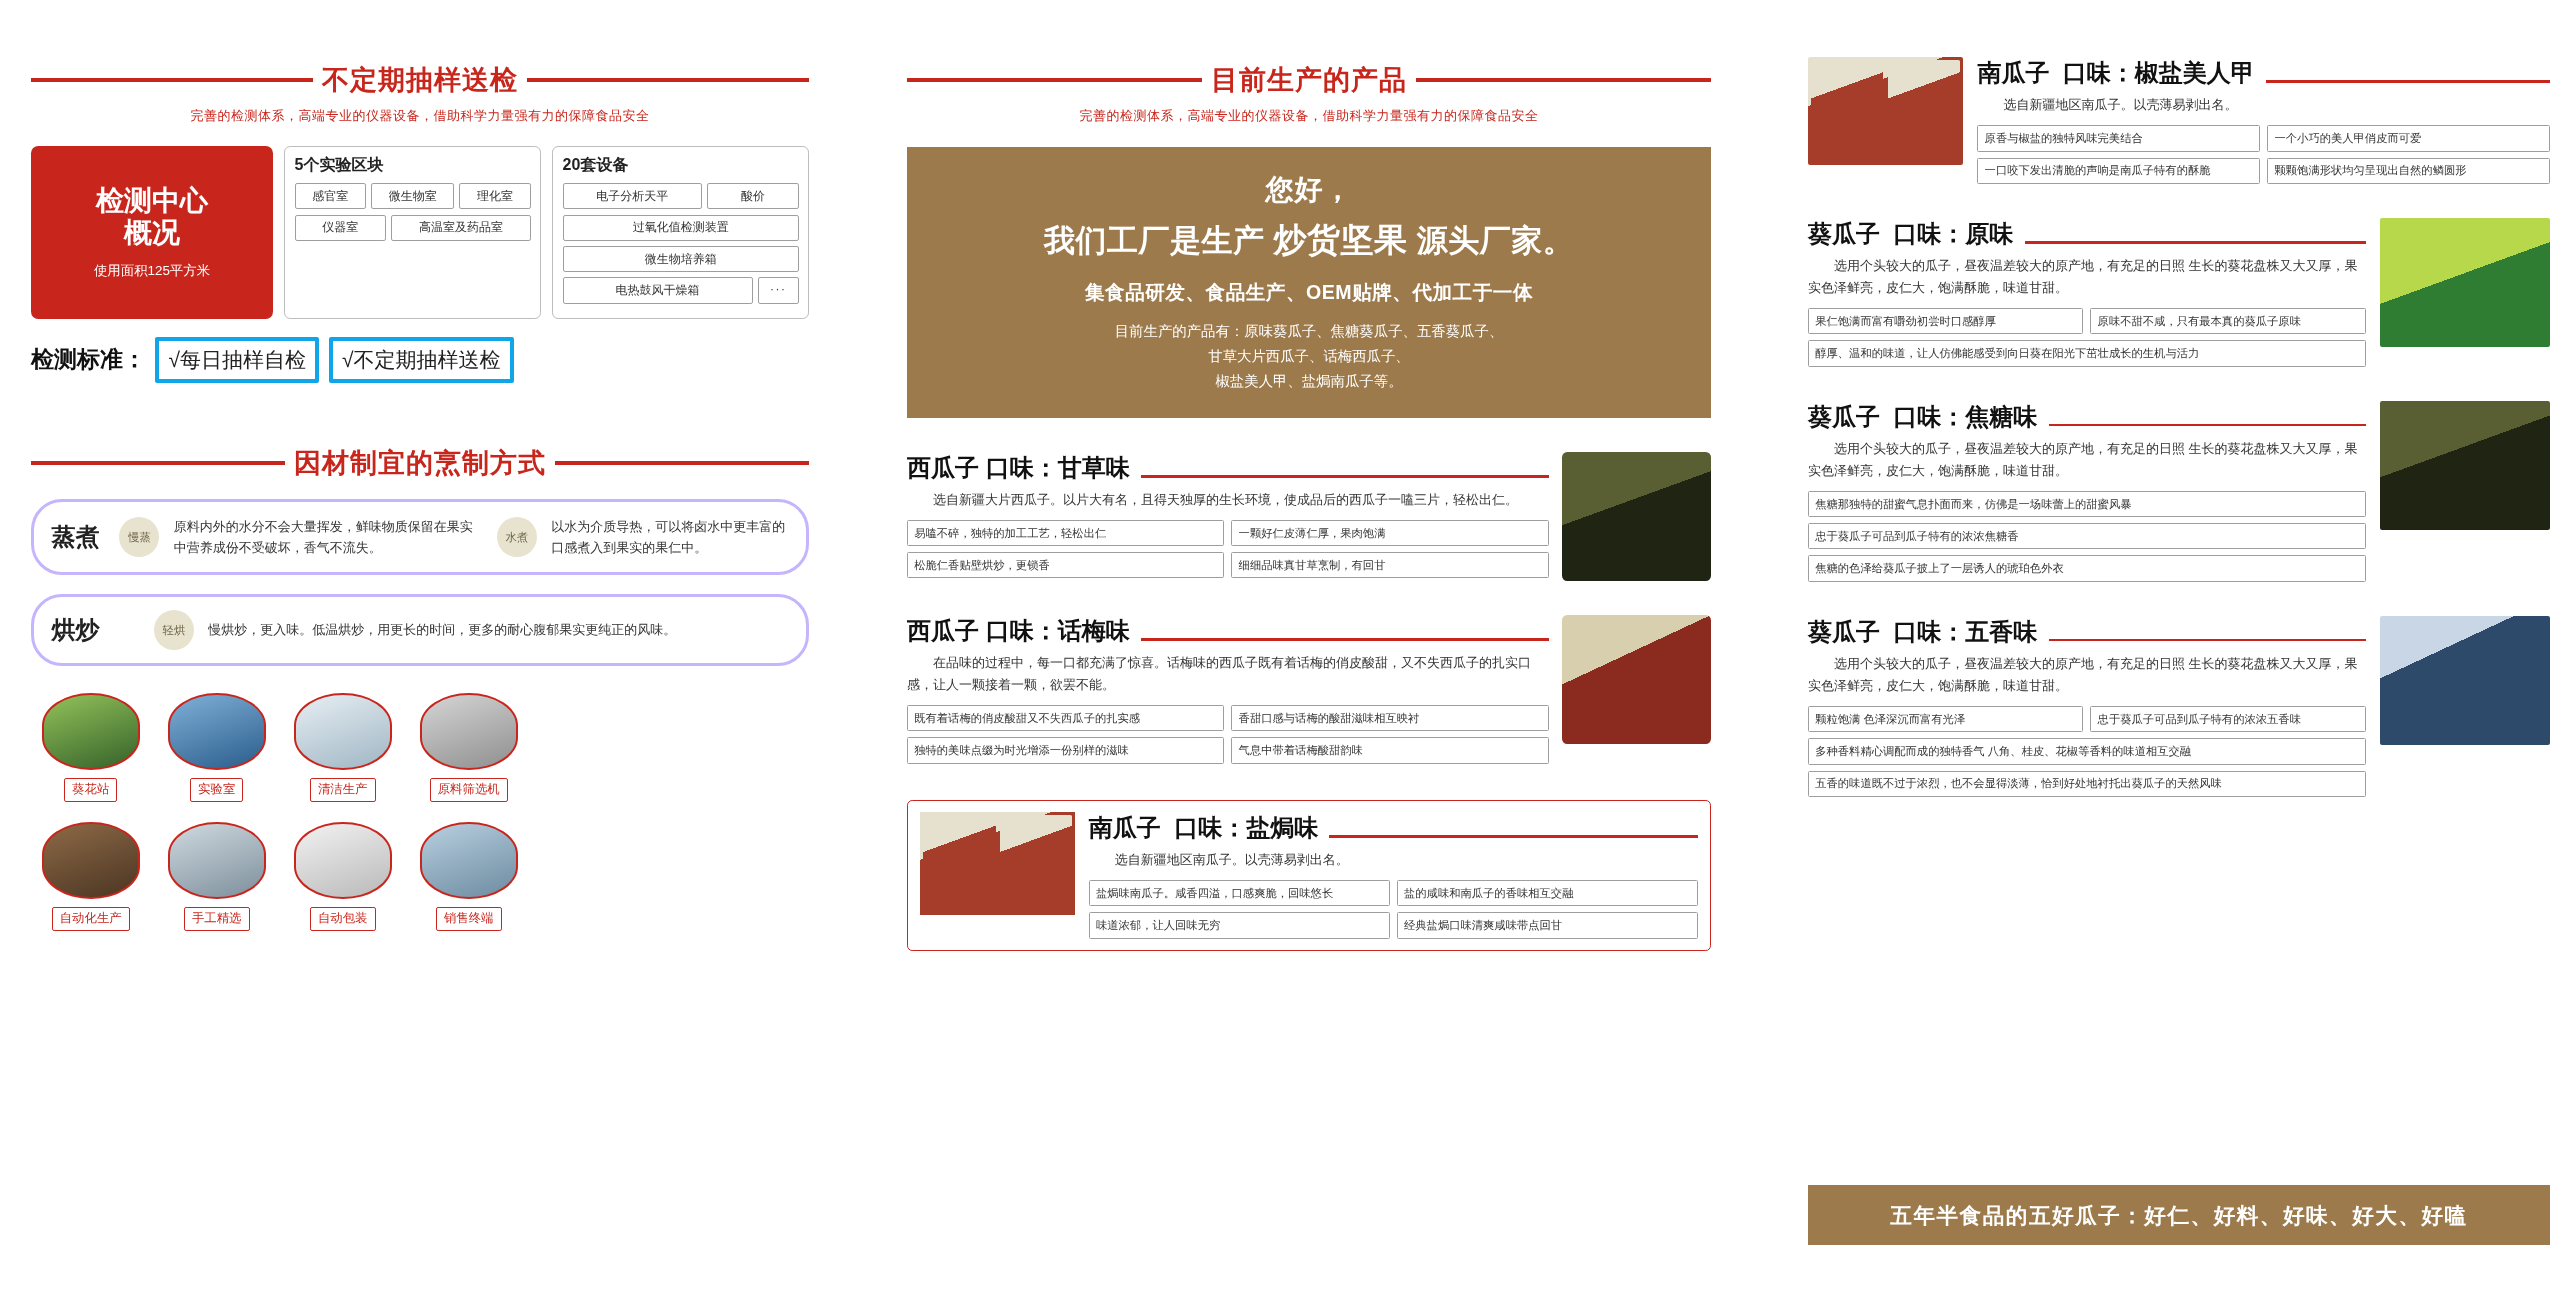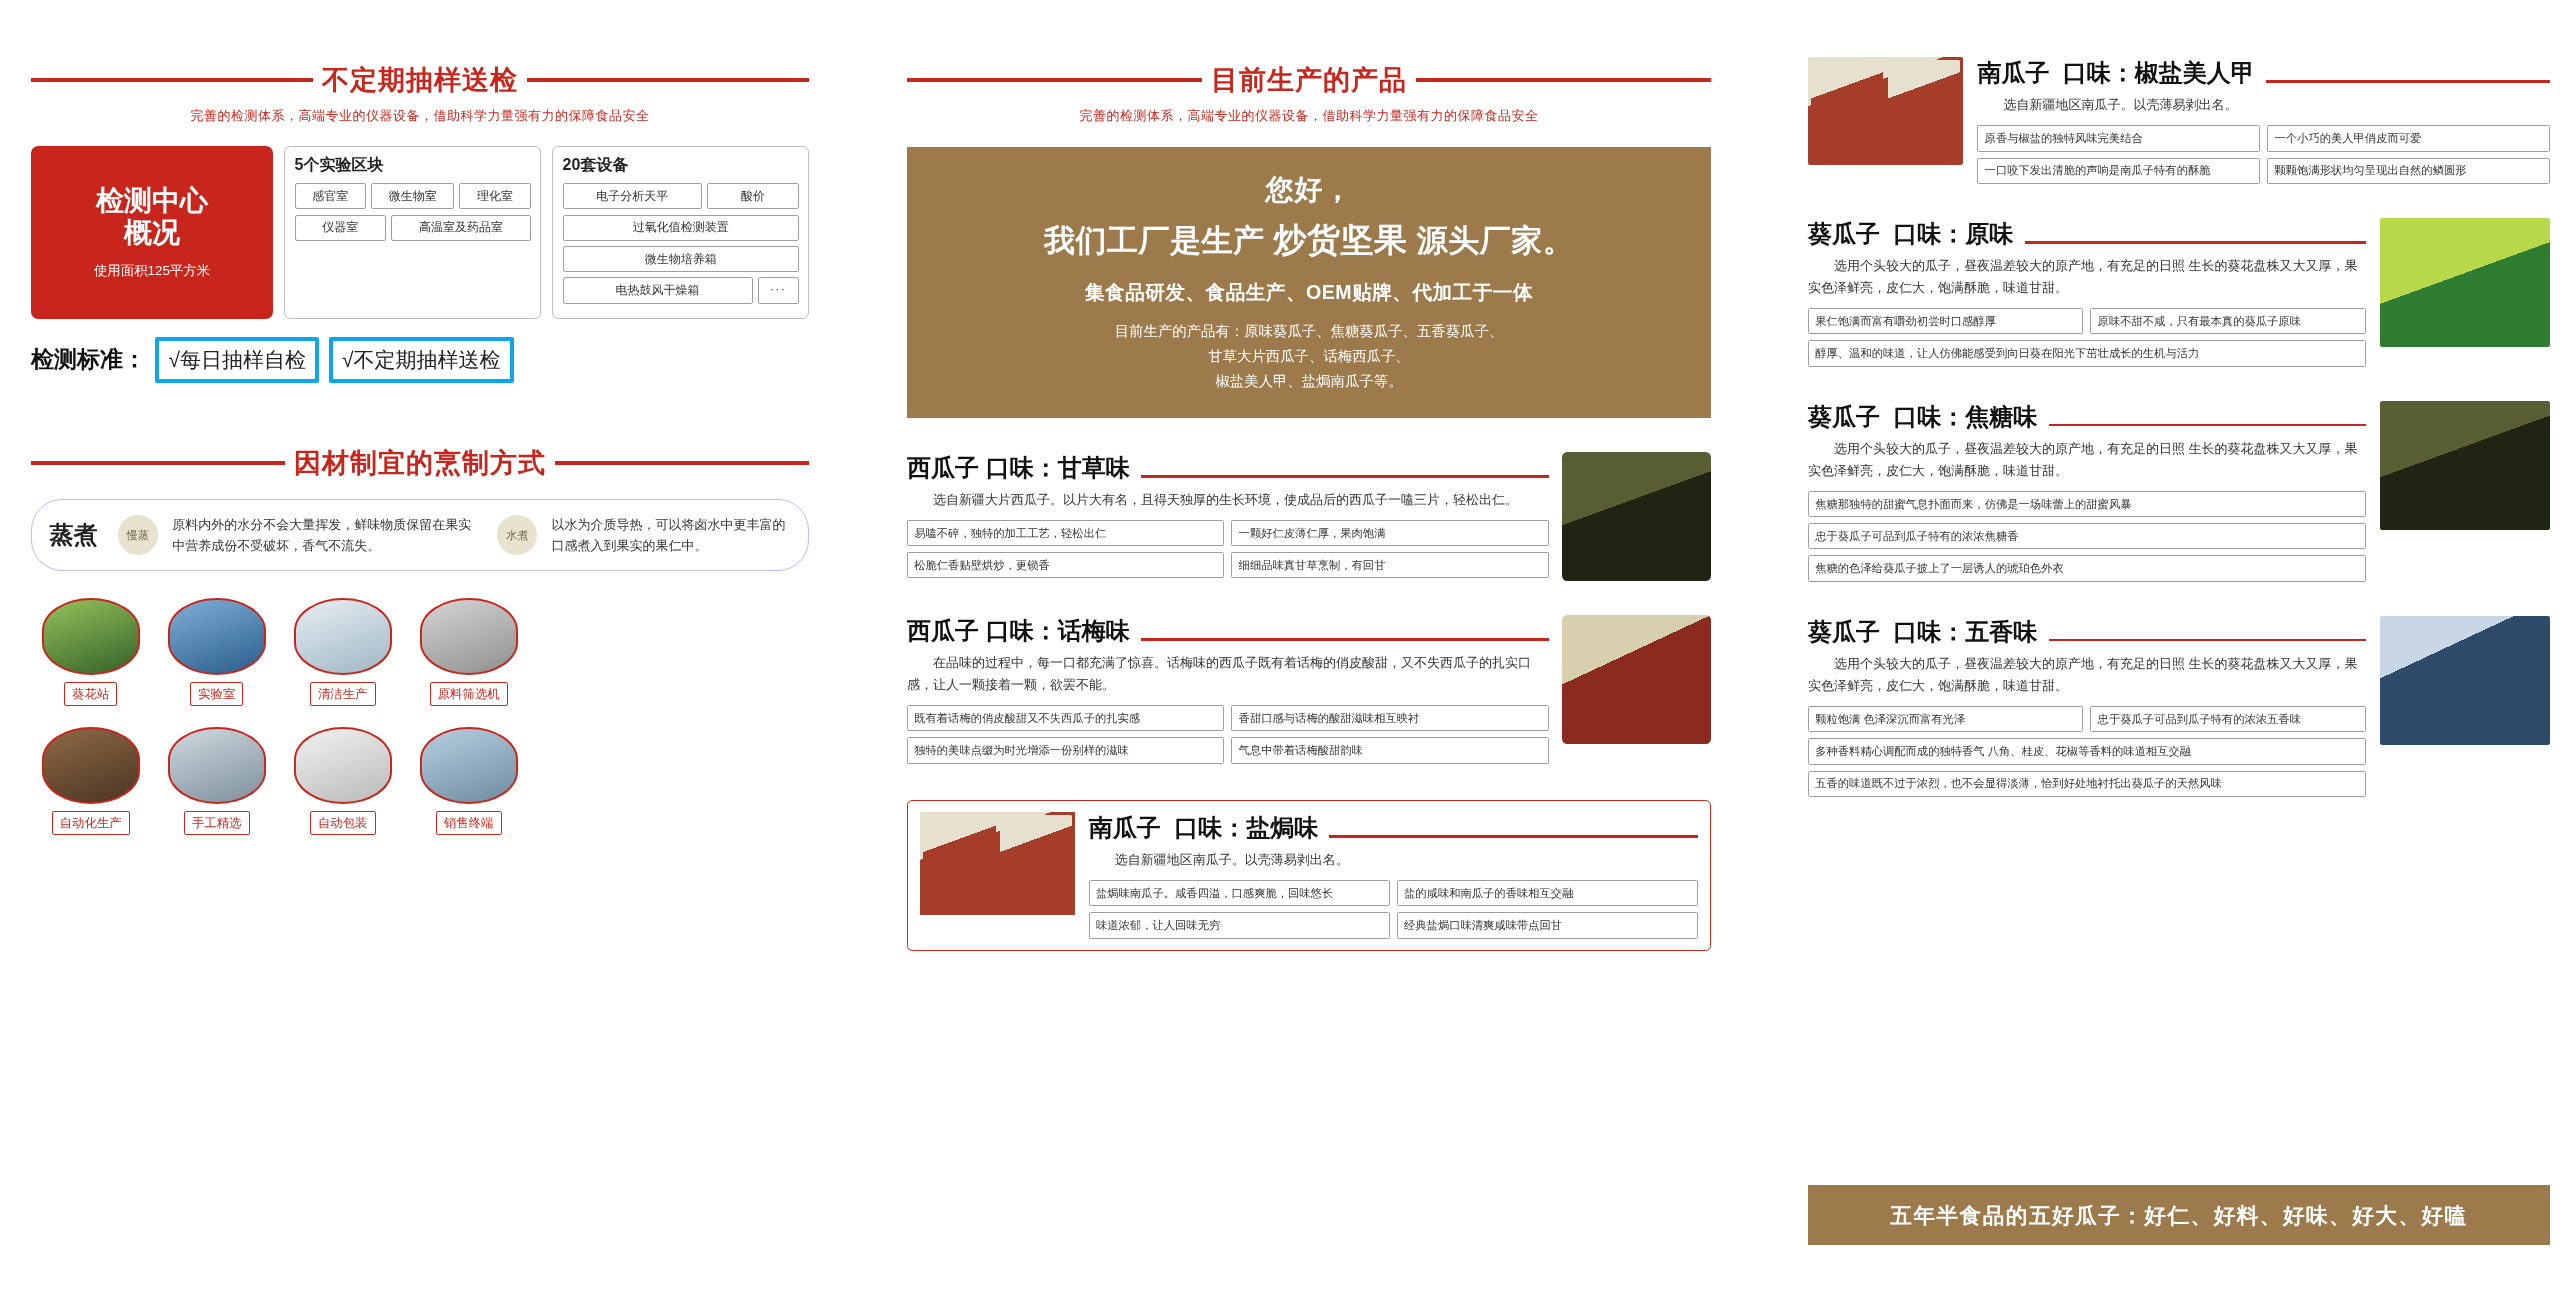--- a/index.html
+++ b/index.html
@@ -96,21 +96,21 @@
     border-radius: 2.1px;
     font-size: 21px;
     padding: 5.2px 9.3px;
     white-space: nowrap;
   }
 
   #cook { margin-top: 62px; }
 
   .cook-card {
     margin-top: 18.5px;
-    border: 1px solid #c4b5fd;
+    border: 3px solid #c4b5fd;
     border-radius: 31px;
     padding: 13.4px 17.5px;
     display:flex;
     align-items:center;
     gap: 14.4px;
     background:#fff;
   }
   .cook-name { font-size: 24px; font-weight:bold; white-space:nowrap; width: 88px; }
   .cook-badge {
     width: 40px; height: 40px;
@@ -329,20 +329,25 @@
       </div>
 
       <div class="cook-card">
         <div class="cook-name">蒸煮</div>
         <div class="cook-badge">慢蒸</div>
         <div class="cook-text">原料内外的水分不会大量挥发，鲜味物质保留在果实中营养成份不受破坏，香气不流失。</div>
         <div class="cook-badge">水煮</div>
         <div class="cook-text">以水为介质导热，可以将卤水中更丰富的口感煮入到果实的果仁中。</div>
       </div>
 
+      <div class="cook-card">
+        <div class="cook-name">烘炒</div>
+        <div class="cook-badge">轻烘</div>
+        <div class="cook-text">慢烘炒，更入味。低温烘炒，用更长的时间，更多的耐心腹郁果实更纯正的风味。</div>
+      </div>
 
       <div class="photo-grid">
         <div class="photo-row">
           <div class="photo-item">
             <div class="photo img-field"></div>
             <div class="photo-cap">葵花站</div>
           </div>
           <div class="photo-item">
             <div class="photo img-blue-suit"></div>
             <div class="photo-cap">实验室</div>

